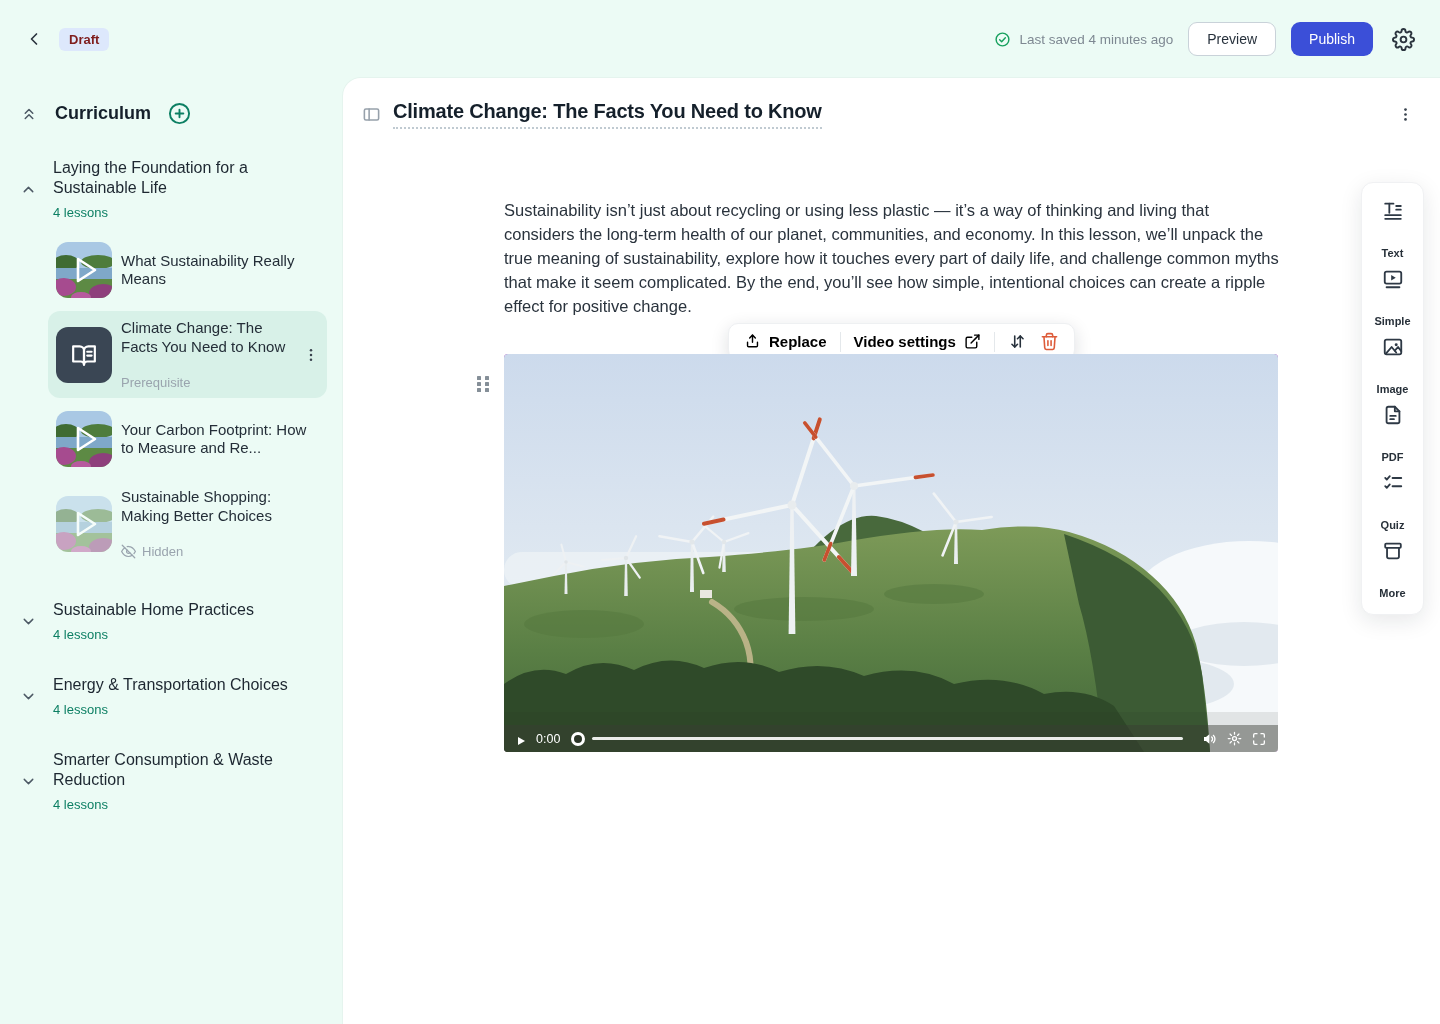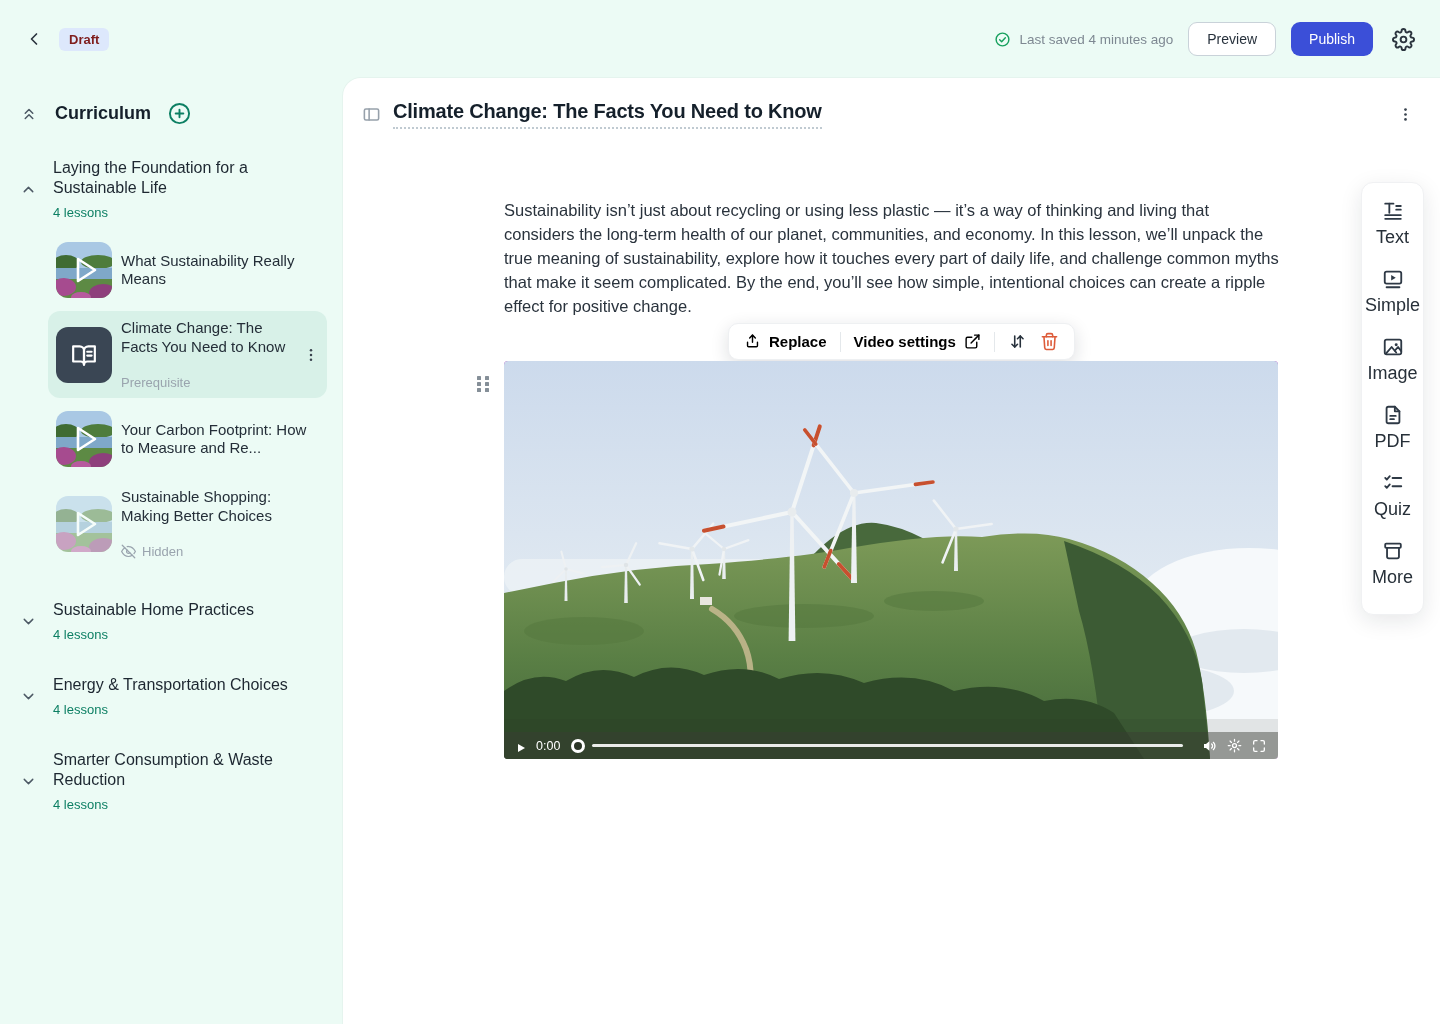--- a/index.html
+++ b/index.html
@@ -59,35 +59,35 @@
 
   .block-toolbar { position:absolute; top:245px; left:385px; height:37px; display:flex; align-items:center; gap:13px; background:#fff; border:1px solid #eef0f2; border-radius:10px; box-shadow:0 5px 18px rgba(20,30,40,.14); padding:0 15px; }
   .tb-btn { display:flex; align-items:center; gap:8px; font-size:15px; font-weight:600; color:#000000; cursor:pointer; white-space:nowrap; }
   .tb-btn svg { width:17px; height:17px; }
   .tb-icon-btn { width:19px; height:19px; color:#27313c; cursor:pointer; }
   .tb-trash { color:#dd5b39; }
   .tb-sep { width:1px; height:20px; background:#e4e8eb; }
 
   .drag-handle { position:absolute; left:133px; top:297px; width:14px; height:18px; color:#858f98; cursor:grab; }
 
-  .video-wrap { position:absolute; left:161px; top:283px; width:774px; height:398px; border-radius:4px; overflow:hidden; background:#a21caf; }
+  .video-wrap { position:absolute; left:161px; top:276px; width:774px; height:398px; border-radius:4px; overflow:hidden; background:#a21caf; }
   .scene { position:absolute; inset:0; }
   .controls { position:absolute; left:0; right:0; bottom:0; height:27px; background:rgba(58,60,52,.45); display:flex; align-items:center; padding:0 11px; gap:9px; color:#fff; }
   .play-btn { width:12px; height:12px; color:#fff; cursor:pointer; flex:none; }
   .time { font-size:12.5px; color:#fff; }
   .scrub-thumb { width:14px; height:14px; border:3px solid #fff; border-radius:50%; background:rgba(30,30,30,.35); flex:none; cursor:pointer; margin-left:2px; }
   .progress { flex:1; height:3px; border-radius:2px; background:rgba(255,255,255,.9); margin:0 10px 0 -2px; cursor:pointer; }
   .ctrl-icon { width:16px; height:16px; color:#fff; cursor:pointer; flex:none; }
   .ctrl-icon.sm { width:15px; height:15px; }
 
   
   .etoolbar { position:absolute; left:1361px; top:182px; width:63px; background:#fff; border:1px solid #f0f1f3; border-radius:12px; box-shadow:0 6px 22px rgba(20,30,40,.10); padding:17px 0 6px; display:flex; flex-direction:column; align-items:center; }
   .etool { height:68px; width:100%; display:flex; flex-direction:column; align-items:center; gap:5px; color:#273039; cursor:pointer; }
   .etool svg { width:22px; height:22px; color:#2e3945; }
-  .etool-label { font-size:18px; font-weight:400; }
+  .etool-label { font-size:11px; font-weight:700;margin-top:20px; }
 </style>
 </head>
 <body>
 
 <header class="topbar">
   <span class="back-btn">
     <svg class="i" viewBox="0 0 24 24">
         <polyline points="15 18 9 12 15 6"></polyline>
       </svg>
   </span>

